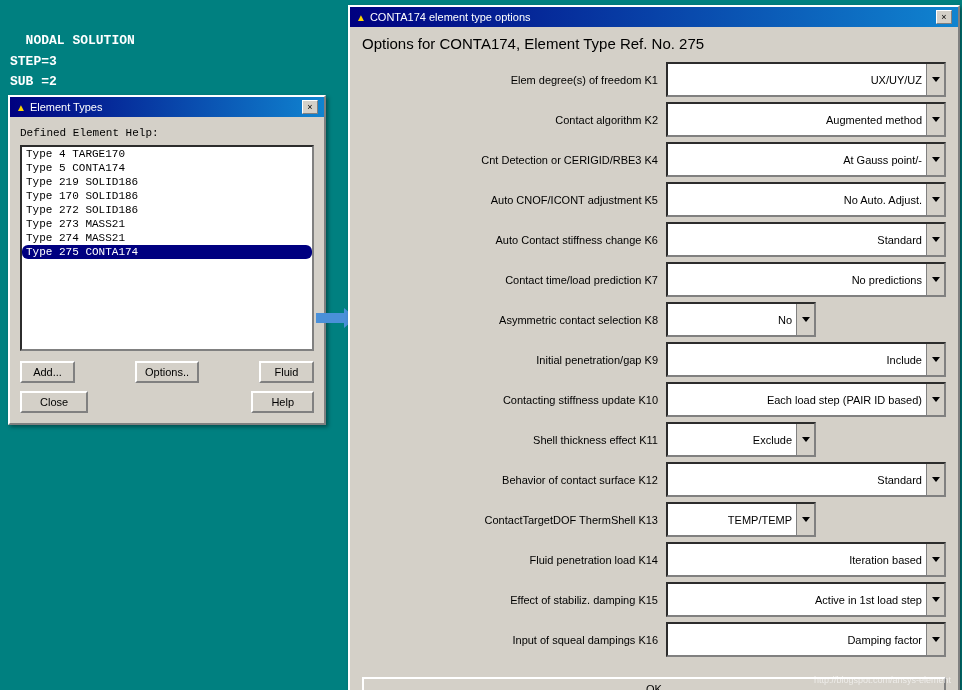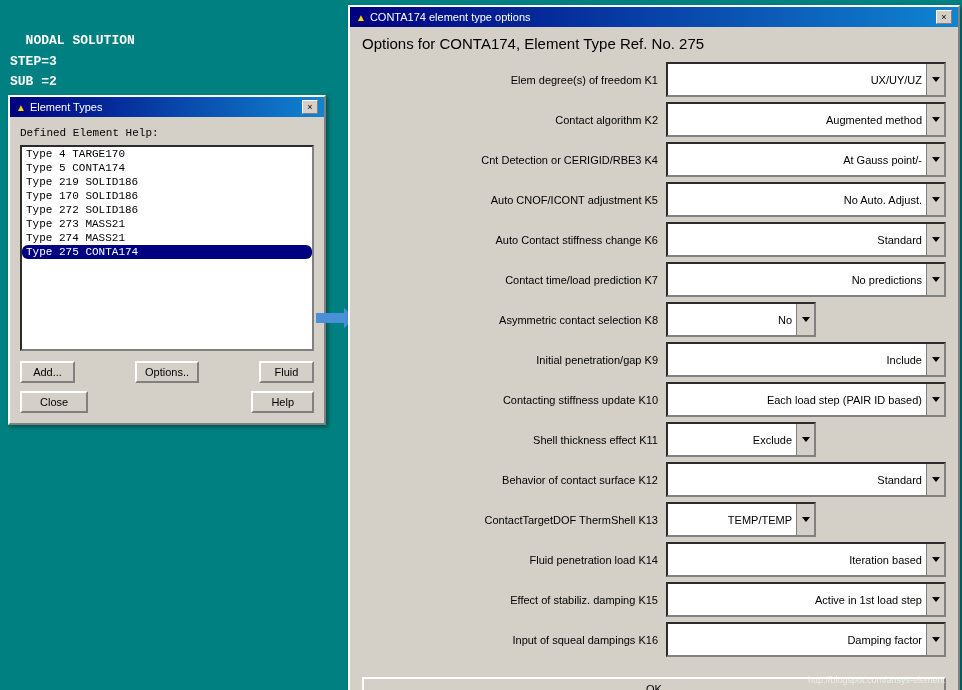--- a/index.html
+++ b/index.html
@@ -275,21 +275,21 @@
 
     
     .option-dropdown.narrow {
       min-width: 130px;
       max-width: 150px;
     }
 
     .watermark {
       position: absolute;
       bottom: 5px;
-      right: 17px;
+      right: 11px;
       color: rgba(255,255,255,0.6);
       font-size: 9px;
       font-family: Arial, sans-serif;
       margin-top: 13px;
     }
   </style>
 </head>
 <body>
 
 <div class="bg-text">

